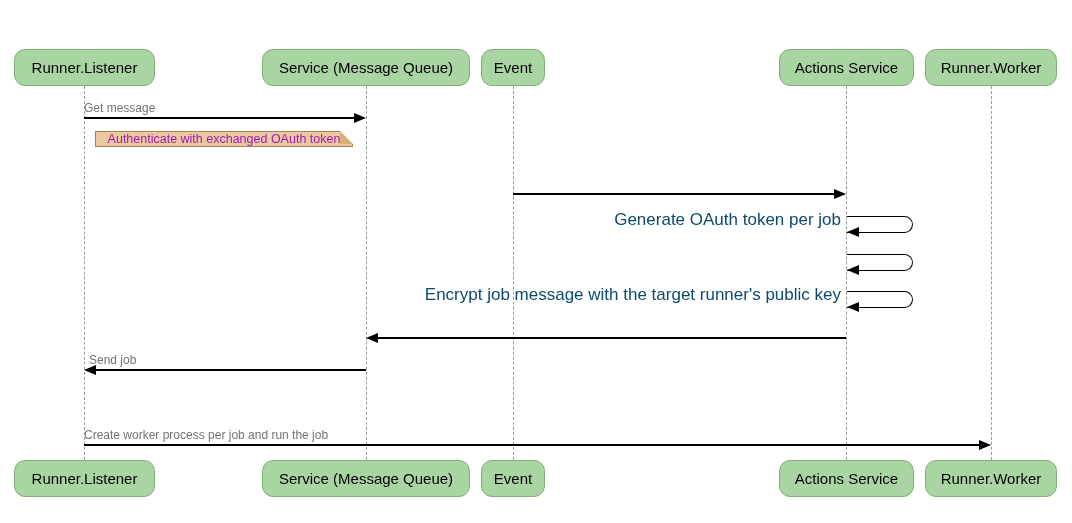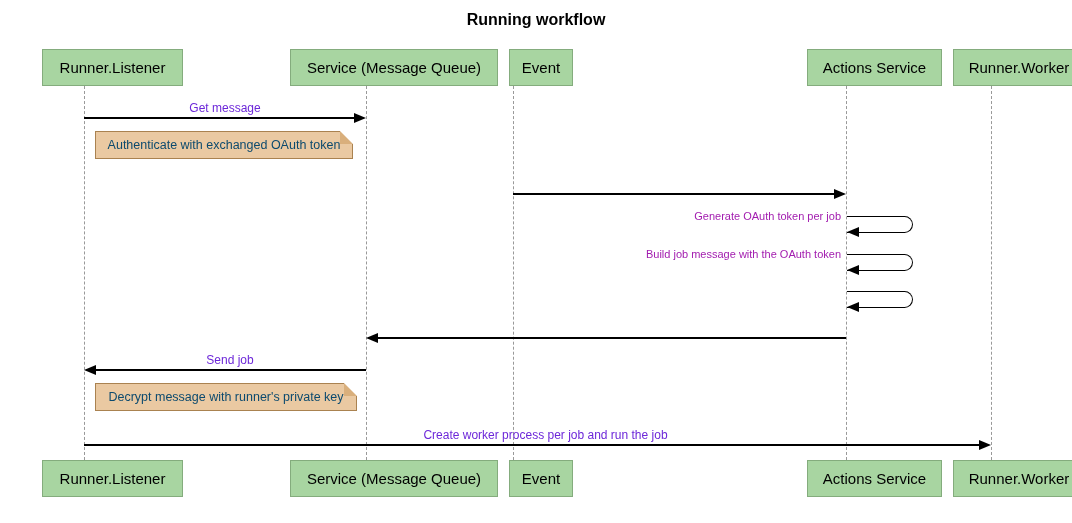--- a/index.html
+++ b/index.html
@@ -12,36 +12,35 @@
     overflow:hidden;
   }
   .title{
     position:absolute;left:0;top:11px;width:1072px;
     text-align:center;font-size:16px;font-weight:700;color:#000;
   }
   .pbox{
     position:absolute;height:37px;
     background:#a8d5a1;
     border:1px solid #84ac7d;
-    border-radius:0;
+    border-radius:11px;
     display:flex;align-items:center;justify-content:center;
     font-size:15px;color:#000;
     box-sizing:border-box;
     white-space:nowrap;
-    margin-left:28px;
   }
   .lifeline{
     position:absolute;top:86px;height:374px;width:0;
     border-left:1px dashed #999999;
   }
   .mlabel{
-    position:absolute;font-size:12px;color:#6d28d9;text-align:center;white-space:nowrap;
+    position:absolute;font-size:12px;color:#737373;white-space:nowrap;
   }
   .mlabel-r{
-    position:absolute;font-size:11px;color:#a21caf;text-align:right;white-space:nowrap;
+    position:absolute;font-size:17px;color:#0c4a6e;text-align:right;white-space:nowrap;
   }
   .mline{
     position:absolute;height:2px;background:#000;
   }
   .headR{
     position:absolute;width:0;height:0;
     border-top:5px solid transparent;
     border-bottom:5px solid transparent;
     border-left:12px solid #000;
   }
@@ -51,39 +50,38 @@
     border-bottom:5px solid transparent;
     border-right:12px solid #000;
   }
   .loop{
     position:absolute;width:66px;height:17px;
     border:1.5px solid #000;border-left:none;
     border-radius:0 10px 10px 0;
     box-sizing:border-box;
   }
   .note{
-    position:absolute;height:28px;
+    position:absolute;height:16px;
     background:#eac9a2;
     border:1px solid #aa8250;
     box-sizing:border-box;
     display:flex;align-items:center;justify-content:center;
-    font-size:12.5px;color:#0c4a6e;white-space:nowrap;
+    font-size:12.5px;color:#a21caf;white-space:nowrap;
   }
   .note::before{
     content:"";position:absolute;top:-1px;right:-1px;width:0;height:0;
     border-style:solid;border-width:0 13px 13px 0;
     border-color:#ffffff #ffffff #d9af7c #d9af7c;
   }
 </style>
 </head>
 <body>
 
 <div id="diagram">
 
-  <div class="title">Running workflow</div>
 
   <div class="lifeline" style="left:84px"></div>
   <div class="lifeline" style="left:366px"></div>
   <div class="lifeline" style="left:513px"></div>
   <div class="lifeline" style="left:846px"></div>
   <div class="lifeline" style="left:991px"></div>
 
   <div class="pbox" style="left:14px;top:49px;width:141px">Runner.Listener</div>
   <div class="pbox" style="left:262px;top:49px;width:208px">Service (Message Queue)</div>
   <div class="pbox" style="left:481px;top:49px;width:64px">Event</div>
@@ -96,37 +94,36 @@
 
   <div class="note" style="left:95px;top:131px;width:258px">Authenticate with exchanged OAuth token</div>
 
   <div class="mline" style="left:513px;top:193px;width:322px"></div>
   <div class="headR" style="left:834px;top:189px"></div>
 
   <div class="mlabel-r" style="left:341px;width:500px;top:210px">Generate OAuth token per job</div>
   <div class="loop" style="left:847px;top:216px"></div>
   <div class="headL" style="left:847px;top:227px"></div>
 
-  <div class="mlabel-r" style="left:341px;width:500px;top:248px">Build job message with the OAuth token</div>
   <div class="loop" style="left:847px;top:254px"></div>
   <div class="headL" style="left:847px;top:265px"></div>
 
+  <div class="mlabel-r" style="left:341px;width:500px;top:285px">Encrypt job message with the target runner's public key</div>
   <div class="loop" style="left:847px;top:291px"></div>
   <div class="headL" style="left:847px;top:302px"></div>
 
   <div class="mline" style="left:377px;top:337px;width:469px"></div>
   <div class="headL" style="left:366px;top:333px"></div>
 
   <div class="mlabel" style="left:89px;width:282px;top:353px">Send job</div>
   <div class="mline" style="left:95px;top:369px;width:271px"></div>
   <div class="headL" style="left:84px;top:365px"></div>
 
-  <div class="note" style="left:95px;top:383px;width:262px">Decrypt message with runner's private key</div>
 
-  <div class="mlabel" style="left:92px;width:907px;top:428px">Create worker process per job and run the job</div>
+  <div class="mlabel" style="left:84px;width:907px;top:428px">Create worker process per job and run the job</div>
   <div class="mline" style="left:84px;top:444px;width:896px"></div>
   <div class="headR" style="left:979px;top:440px"></div>
 
   <div class="pbox" style="left:14px;top:460px;width:141px">Runner.Listener</div>
   <div class="pbox" style="left:262px;top:460px;width:208px">Service (Message Queue)</div>
   <div class="pbox" style="left:481px;top:460px;width:64px">Event</div>
   <div class="pbox" style="left:779px;top:460px;width:135px">Actions Service</div>
   <div class="pbox" style="left:925px;top:460px;width:132px">Runner.Worker</div>
 
 </div>

